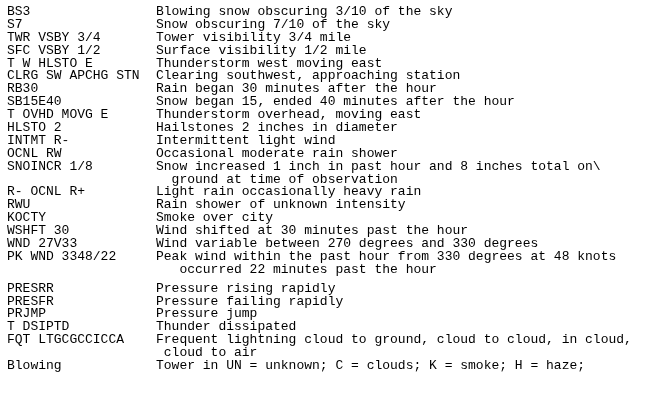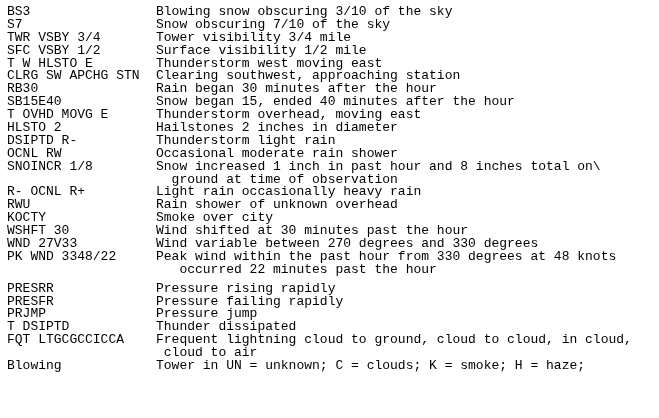--- a/index.html
+++ b/index.html
@@ -59,31 +59,31 @@
 
   <div class="line"><span class="code">RB30</span><span class="desc">Rain began 30 minutes after the hour</span></div>
 
   <div class="line"><span class="code">SB15E40</span><span class="desc">Snow began 15, ended 40 minutes after the hour</span></div>
 
   <div class="line"><span class="code">T OVHD MOVG E</span><span class="desc">Thunderstorm overhead, moving east</span></div>
 
 
   <div class="line"><span class="code">HLSTO 2</span><span class="desc">Hailstones 2 inches in diameter</span></div>
 
-  <div class="line"><span class="code">DSIPTD R-</span><span class="desc">Thunderstorm light rain</span></div>
+  <div class="line"><span class="code">INTMT R-</span><span class="desc">Intermittent light wind</span></div>
 
   <div class="line"><span class="code">OCNL RW</span><span class="desc">Occasional moderate rain shower</span></div>
 
   <div class="line"><span class="code">SNOINCR 1/8</span><span class="desc">Snow increased 1 inch in past hour and 8 inches total on\</span></div>
 
   <div class="line"><span class="code"></span><span class="desc">  ground at time of observation</span></div>
 
   <div class="line"><span class="code">R- OCNL R+</span><span class="desc">Light rain occasionally heavy rain</span></div>
 
-  <div class="line"><span class="code">RWU</span><span class="desc">Rain shower of unknown overhead</span></div>
+  <div class="line"><span class="code">RWU</span><span class="desc">Rain shower of unknown intensity</span></div>
 
   <div class="line"><span class="code">KOCTY</span><span class="desc">Smoke over city</span></div>
 
 
   <div class="line"><span class="code">WSHFT 30</span><span class="desc">Wind shifted at 30 minutes past the hour</span></div>
 
   <div class="line"><span class="code">WND 27V33</span><span class="desc">Wind variable between 270 degrees and 330 degrees</span></div>
 
   <div class="line"><span class="code">PK WND 3348/22</span><span class="desc">Peak wind within the past hour from 330 degrees at 48 knots</span></div>
 

